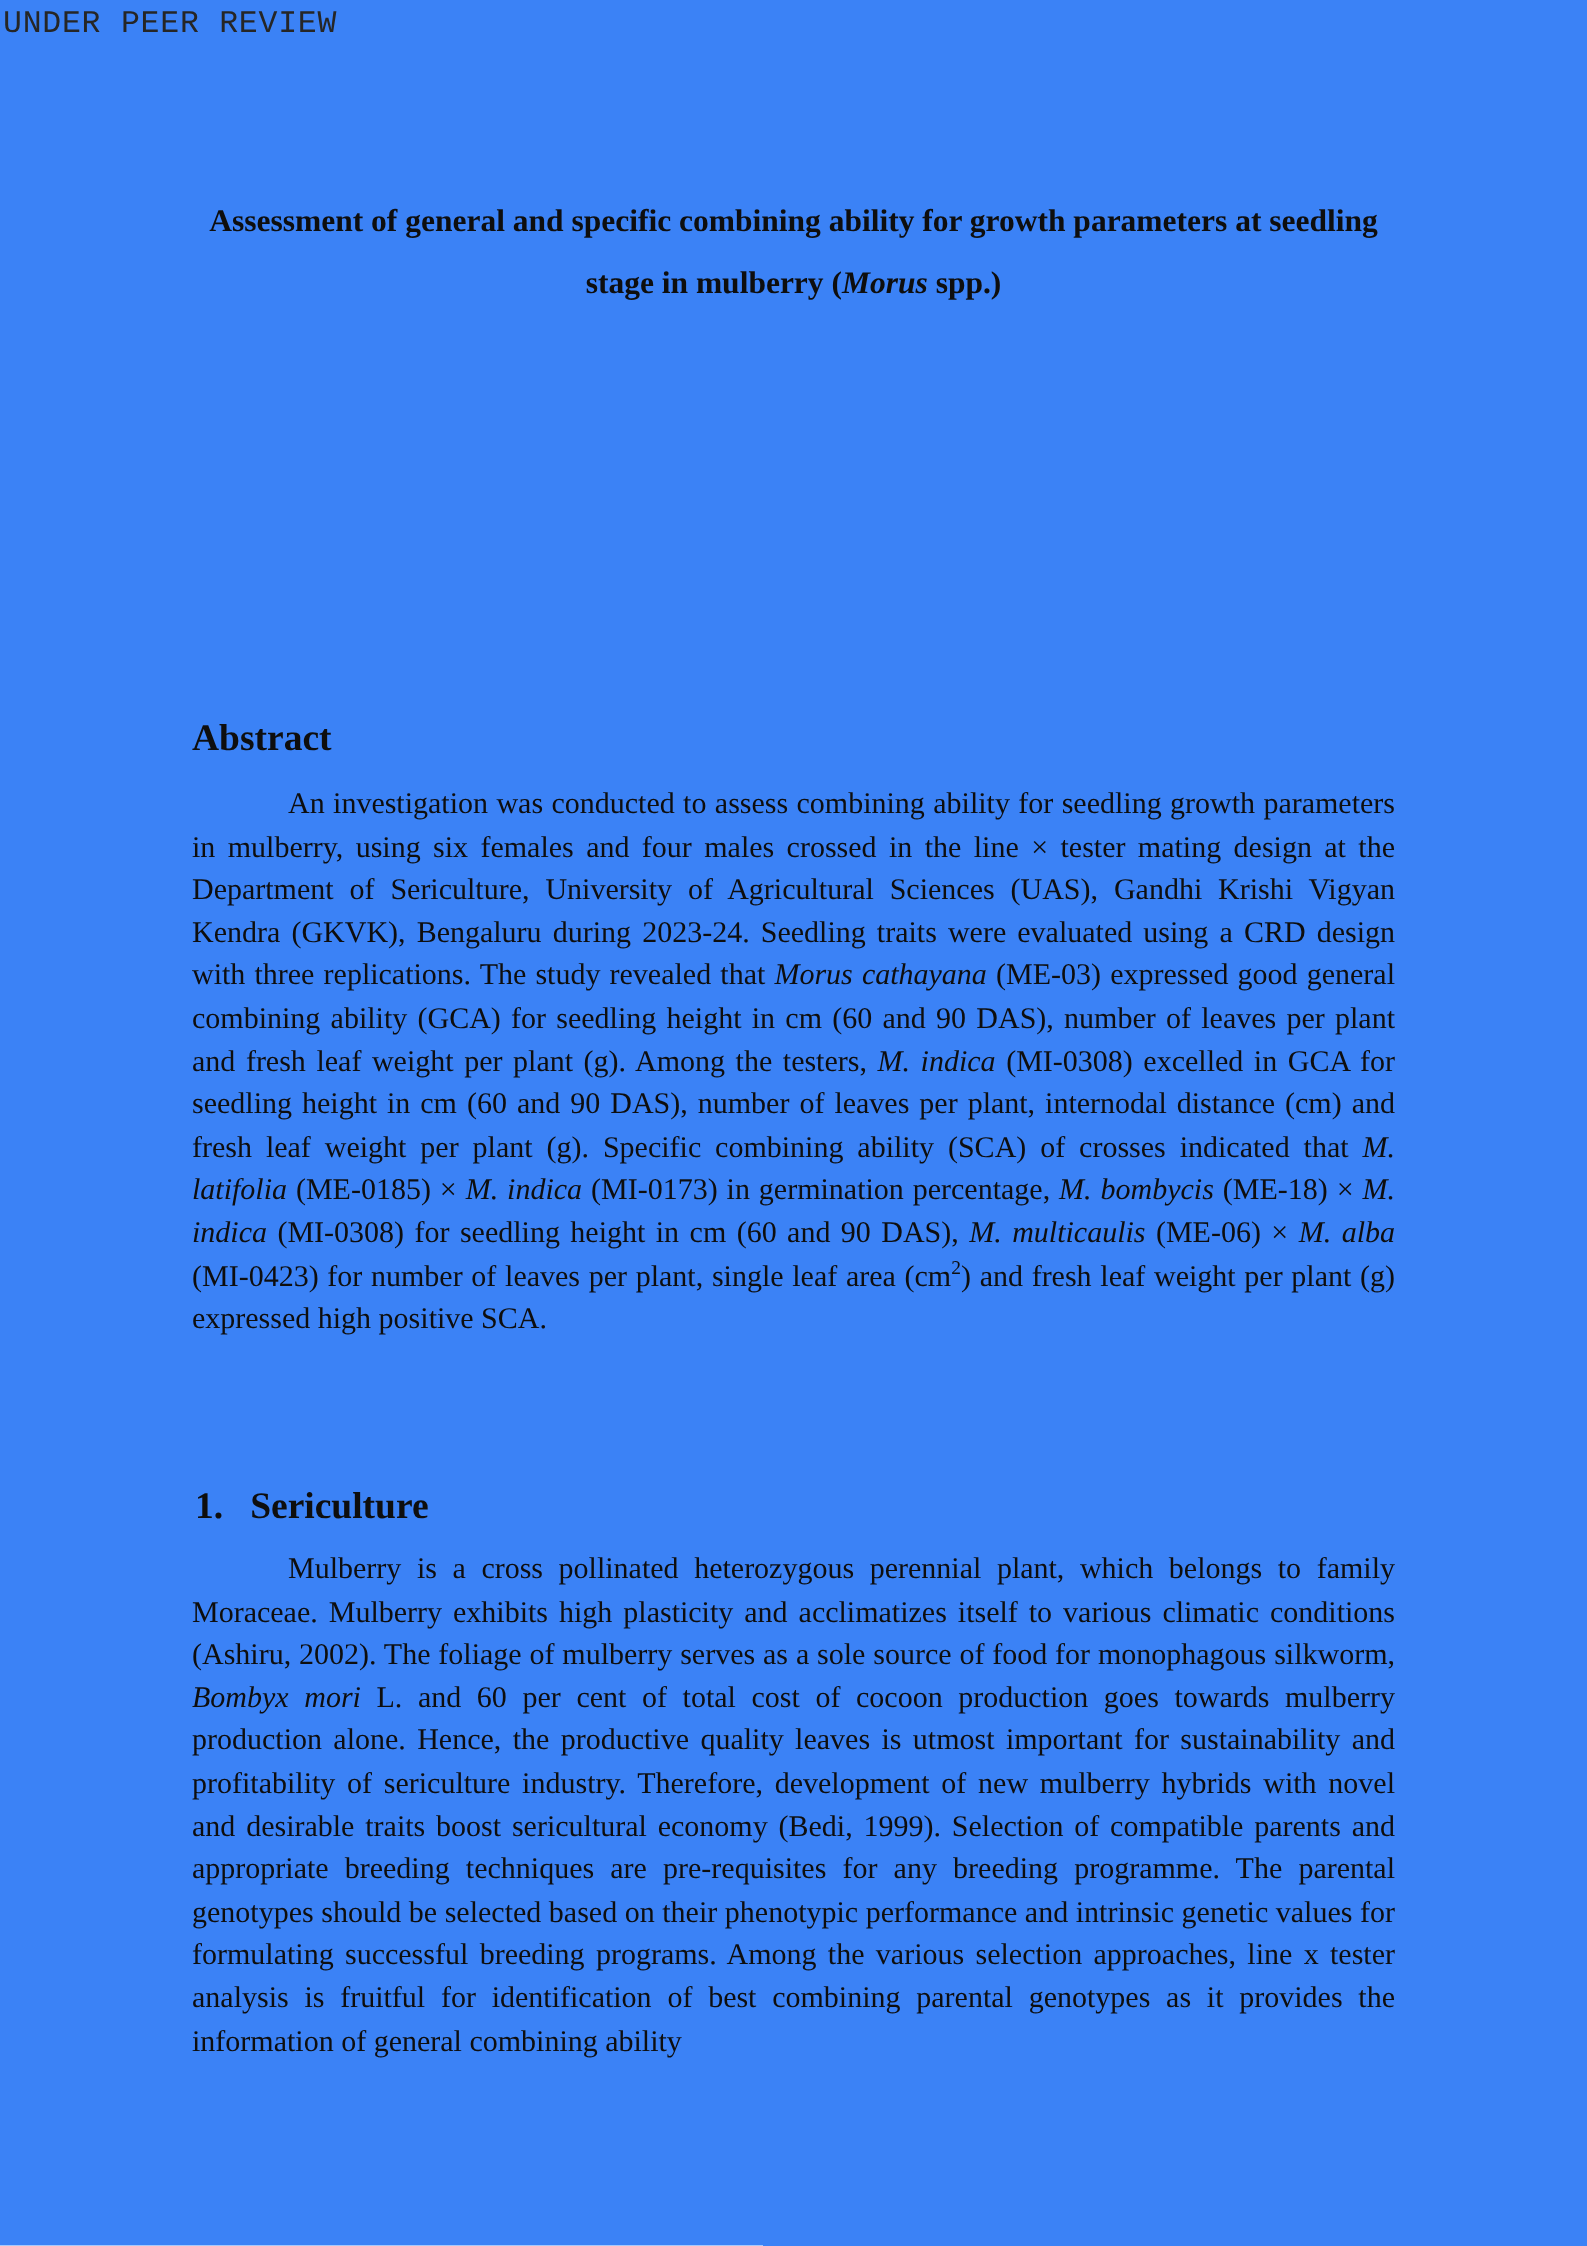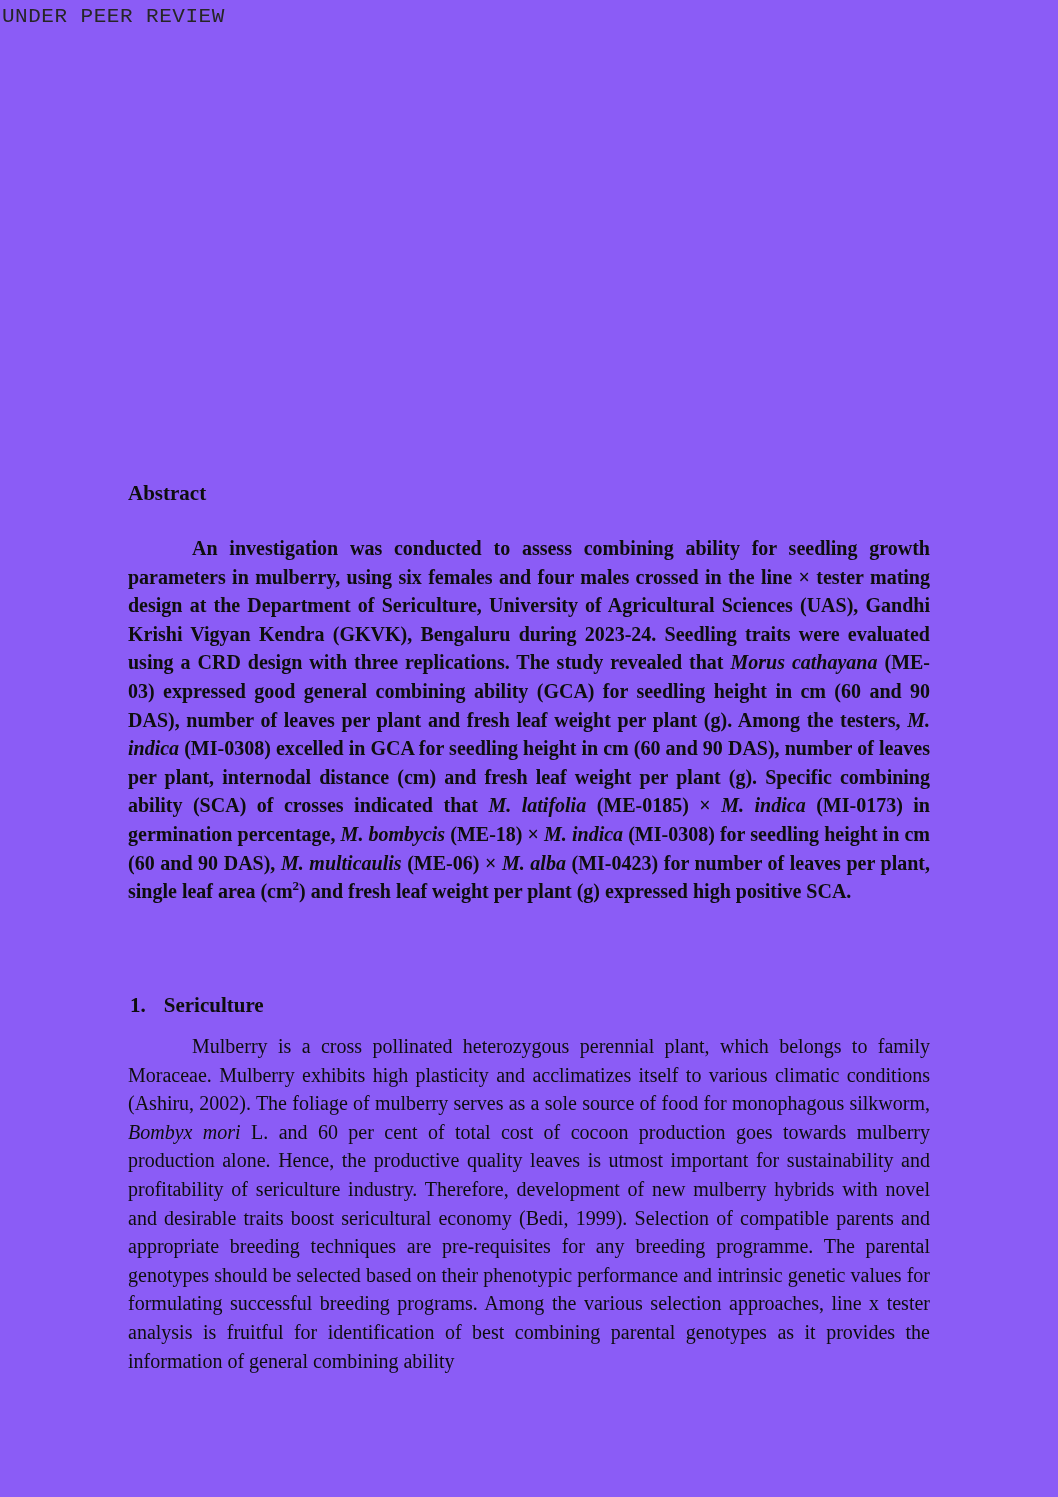--- a/index.html
+++ b/index.html
@@ -1,20 +1,20 @@
 <!DOCTYPE html>
 <html><head>
 <meta charset="utf-8">
 <style>
   html, body { margin: 0; padding: 0; background: #ffffff; }
   .page {
     position: relative;
     width: 1058px;
     height: 1497px;
-    background: #8b5cf6;
+    background: #3b82f6;
     font-family: "Liberation Serif", serif;
     color: #0e0e0e;
     overflow: hidden;
   }
   .watermark {
     position: absolute;
     left: 2px;
     top: 5px;
     font-family: "Liberation Mono", "DejaVu Sans Mono", monospace;
     font-size: 21px;
@@ -30,49 +30,53 @@
     margin: 0;
     text-align: center;
     font-size: 21px;
     font-weight: bold;
     line-height: 41px;
   }
   .title .title-line { display: block; white-space: nowrap; }
   .section-heading {
     position: absolute;
     margin: 0;
-    font-size: 21px;
+    font-size: 25px;
     font-weight: bold;
     line-height: 24px;
   }
   .abstract-heading { top: 481px; left: 128px; }
   .body-para {
     position: absolute;
     left: 128px;
     width: 802px;
     margin: 0;
     font-size: 20px;
     line-height: 28.6px;
     text-align: justify;
   }
-  .abstract-para { top: 534px; text-indent: 64px; font-weight: bold; }
+  .abstract-para { top: 522px; text-indent: 64px; }
   .keywords { top: 922px; padding-left: 107px; width: 695px; }
   .kw-label { display: inline-block; width: 107px; margin-left: -107px; text-indent: 0; }
   .intro-heading { top: 993px; left: 130px; }
   .intro-number { margin-right: 18px; }
   .intro-para { top: 1032px; text-indent: 64px; }
   sup { font-size: 13px; line-height: 0; }
 </style>
 </head>
 <body>
 
 <div class="page">
 
   <div class="watermark">UNDER PEER REVIEW</div>
 
+  <h1 class="title">
+    <span class="title-line">Assessment of general and specific combining ability for growth parameters at seedling</span>
+    <span class="title-line"><span>stage in mulberry (</span><span style="font-style: italic;">Morus</span><span> spp.)</span></span>
+  </h1>
 
   <h2 class="section-heading abstract-heading">Abstract</h2>
 
   <p class="body-para abstract-para"><span>An investigation was conducted to assess combining ability for seedling growth parameters in mulberry, using six females and four males crossed in the line × tester mating design at the Department of Sericulture, University of Agricultural Sciences (UAS), Gandhi Krishi Vigyan Kendra (GKVK), Bengaluru during 2023-24. Seedling traits were evaluated using a CRD design with three replications. The study revealed that </span><span style="font-style: italic;">Morus cathayana</span><span> (ME-03) expressed good general combining ability (GCA) for seedling height in cm (60 and 90 DAS), number of leaves per plant and fresh leaf weight per plant (g). Among the testers, </span><span style="font-style: italic;">M. indica</span><span> (MI-0308) excelled in GCA for seedling height in cm (60 and 90 DAS), number of leaves per plant, internodal distance (cm) and fresh leaf weight per plant (g). Specific combining ability (SCA) of crosses indicated that </span><span style="font-style: italic;">M. latifolia</span><span> (ME-0185) × </span><span style="font-style: italic;">M. indica</span><span> (MI-0173) in germination percentage, </span><span style="font-style: italic;">M. bombycis</span><span> (ME-18) × </span><span style="font-style: italic;">M. indica</span><span> (MI-0308) for seedling height in cm (60 and 90 DAS), </span><span style="font-style: italic;">M. multicaulis</span><span> (ME-06) × </span><span style="font-style: italic;">M. alba</span><span> (MI-0423) for number of leaves per plant, single leaf area (cm</span><sup>2</sup><span>) and fresh leaf weight per plant (g) expressed high positive SCA.</span></p>
 
 
   <h2 class="section-heading intro-heading">
     <span class="intro-number">1.</span><span>Sericulture</span>
   </h2>
 

